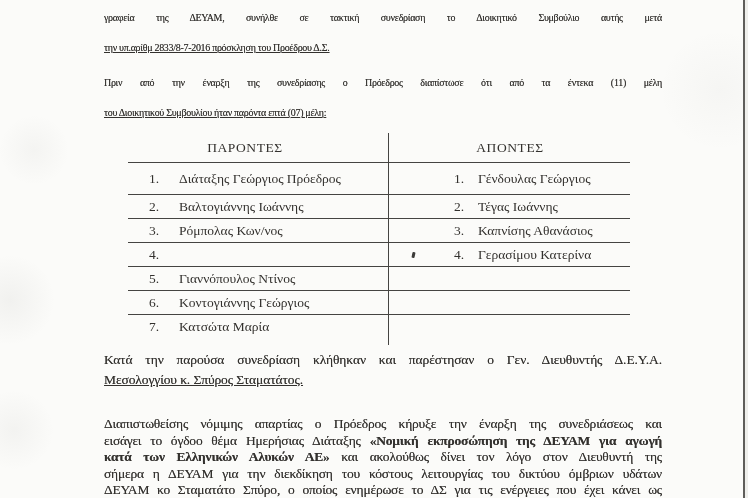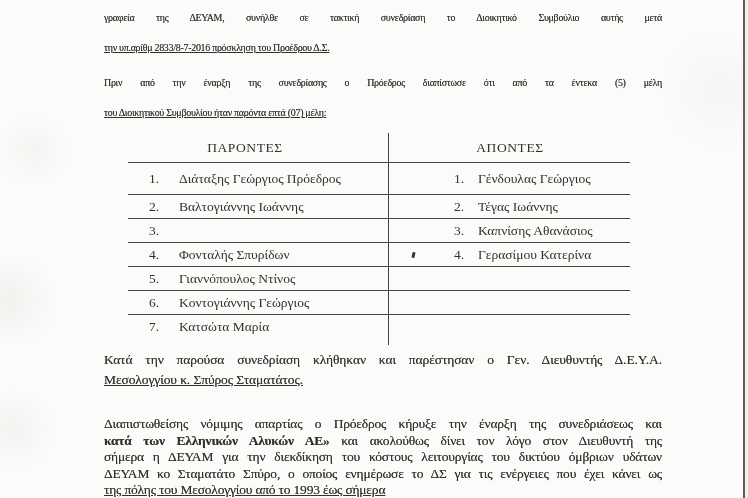--- a/index.html
+++ b/index.html
@@ -53,21 +53,21 @@
 <body>
 
 <div class="content">
 
   <div class="p p-opening">
     <div class="ln">γραφεία της ΔΕΥΑΜ, συνήλθε σε τακτική συνεδρίαση το Διοικητικό Συμβούλιο αυτής μετά</div>
     <div class="ln last">την υπ.αρίθμ 2833/8-7-2016 πρόσκληση του Προέδρου Δ.Σ.</div>
   </div>
 
   <div class="p p-quorum">
-    <div class="ln">Πριν από την έναρξη της συνεδρίασης ο Πρόεδρος διαπίστωσε ότι από τα έντεκα (5) μέλη</div>
+    <div class="ln">Πριν από την έναρξη της συνεδρίασης ο Πρόεδρος διαπίστωσε ότι από τα έντεκα (11) μέλη</div>
     <div class="ln last">του Διοικητικού Συμβουλίου ήταν παρόντα επτά (07) μέλη:</div>
   </div>
 
   <div class="tbl">
     <div class="vline"></div>
     <div class="thead">
       <div class="hcell hl">ΠΑΡΟΝΤΕΣ</div>
       <div class="hcell hr">ΑΠΟΝΤΕΣ</div>
     </div>
 
@@ -89,31 +89,31 @@
       </div>
       <div class="cell cr">
         <span class="num">2.</span>
         <span class="nm">Τέγας Ιωάννης</span>
       </div>
     </div>
 
     <div class="trow">
       <div class="cell cl">
         <span class="num">3.</span>
+        <span class="nm">Ρόμπολας Κων/νος</span>
       </div>
       <div class="cell cr">
         <span class="num">3.</span>
         <span class="nm">Καπνίσης Αθανάσιος</span>
       </div>
     </div>
 
     <div class="trow">
       <div class="cell cl">
         <span class="num">4.</span>
-        <span class="nm">Φονταλής Σπυρίδων</span>
       </div>
       <div class="cell cr">
         <span class="num">4.</span>
         <span class="nm">Γερασίμου Κατερίνα</span>
       </div>
     </div>
 
     <div class="trow">
       <div class="cell cl">
         <span class="num">5.</span>
@@ -148,20 +148,21 @@
     </div>
   </div>
 
   <div class="p p-attendees">
     <div class="ln">Κατά την παρούσα συνεδρίαση κλήθηκαν και παρέστησαν ο Γεν. Διευθυντής Δ.Ε.Υ.Α.</div>
     <div class="ln last">Μεσολογγίου κ. Σπύρος Σταματάτος.</div>
   </div>
 
   <div class="p p-agenda">
     <div class="ln">Διαπιστωθείσης νόμιμης απαρτίας ο Πρόεδρος κήρυξε την έναρξη της συνεδριάσεως και</div>
+    <div class="ln"><span>εισάγει το όγδοο θέμα Ημερήσιας Διάταξης</span> <span class="bold">«Νομική εκπροσώπηση της ΔΕΥΑΜ για αγωγή</span></div>
     <div class="ln"><span class="bold">κατά των Ελληνικών Αλυκών ΑΕ»</span> <span>και ακολούθως δίνει τον λόγο στον Διευθυντή της</span></div>
     <div class="ln">σήμερα η ΔΕΥΑΜ για την διεκδίκηση του κόστους λειτουργίας του δικτύου όμβριων υδάτων</div>
     <div class="ln">ΔΕΥΑΜ κο Σταματάτο Σπύρο, ο οποίος ενημέρωσε το ΔΣ για τις ενέργειες που έχει κάνει ως</div>
     <div class="ln last">της πόλης του Μεσολογγίου από το 1993 έως σήμερα</div>
   </div>
 
 </div>
 
 <div class="speck"></div>
 <div class="edge-pale"></div>

